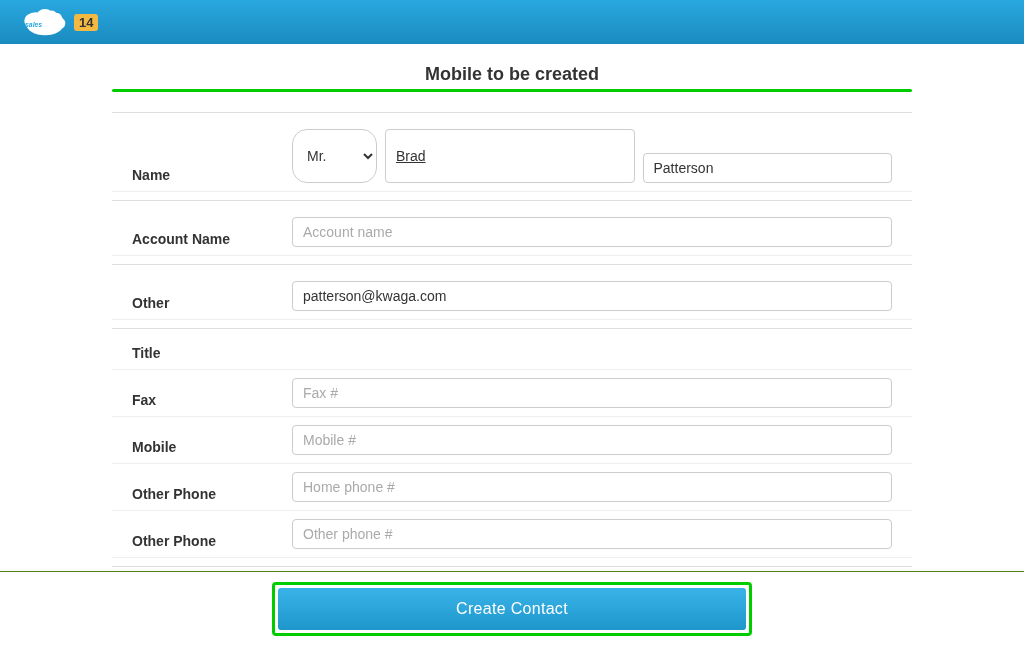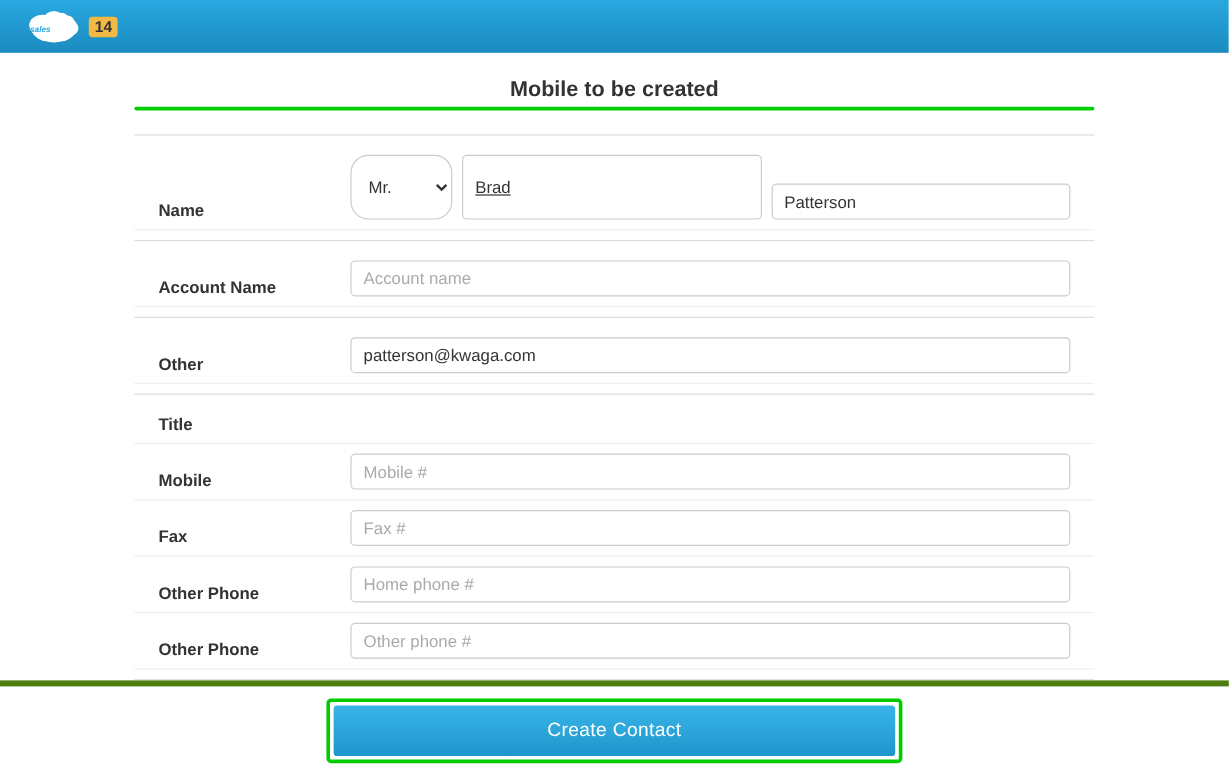--- a/index.html
+++ b/index.html
@@ -121,21 +121,21 @@
     
     .button-container {
       position: fixed;
       bottom: 0;
       left: 0;
       right: 0;
       background: #fff;
       padding: 10px 20px;
       display: flex;
       justify-content: center;
-      border-top: 5px solid #4d7c0f;
+      border-top: 1px solid #4d7c0f;
     }
     .create-btn-wrapper {
       border: 3px solid #00cc00;
       border-radius: 4px;
       padding: 3px;
       width: 480px;
     }
     .create-btn {
       background: linear-gradient(to bottom, #3ab4e8, #1e96cc);
       color: white;
@@ -214,30 +214,30 @@
     </div>
   </div>
 
   <hr class="divider">
 
   <div class="form-row">
     <div class="form-label">Title</div>
   </div>
 
   <div class="form-row">
+    <div class="form-label">Fax</div>
+    <div class="form-fields">
+      <input type="text" class="input-full" placeholder="Fax #" style="">
+    </div>
+  </div>
+
+  <div class="form-row">
     <div class="form-label">Mobile</div>
     <div class="form-fields">
       <input type="text" class="input-full" placeholder="Mobile #" style="">
-    </div>
-  </div>
-
-  <div class="form-row">
-    <div class="form-label">Fax</div>
-    <div class="form-fields">
-      <input type="text" class="input-full" placeholder="Fax #" style="">
     </div>
   </div>
 
   <div class="form-row">
     <div class="form-label">Other Phone</div>
     <div class="form-fields">
       <input type="text" class="input-full" placeholder="Home phone #" style="">
     </div>
   </div>
 

